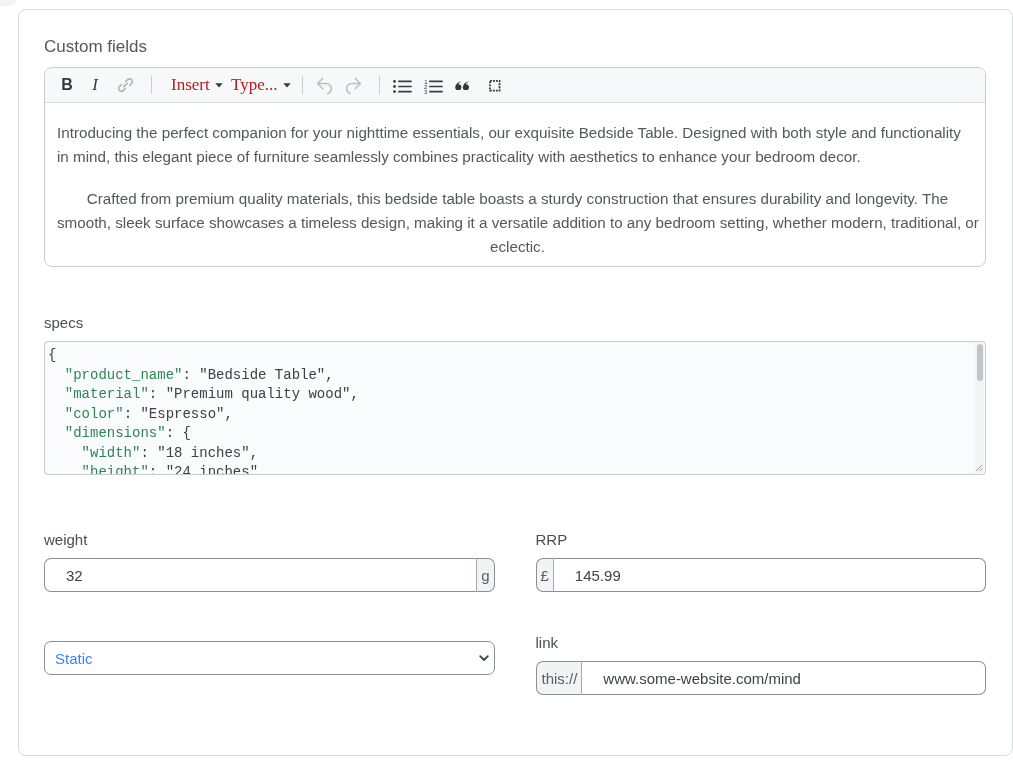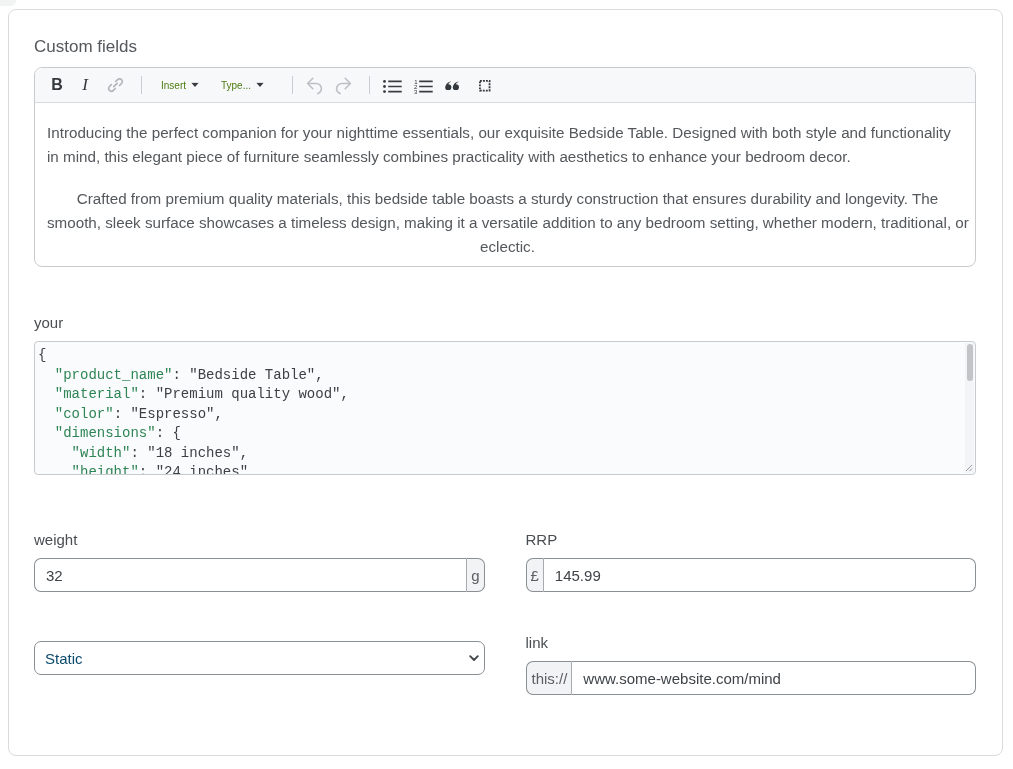--- a/index.html
+++ b/index.html
@@ -1,67 +1,67 @@
 <!DOCTYPE html>
 <html><head>
 <meta charset="utf-8">
 <style>
 * { margin:0; padding:0; box-sizing:border-box; }
 html,body { background:#ffffff; width:1013px; height:769px; font-family:"Liberation Sans", sans-serif; }
 .card {
-  position:absolute; left:8px; top:9px; width:995px; height:747px;
+  position:absolute; left:18px; top:9px; width:995px; height:747px;
   background:#ffffff; border:1px solid #d9dbde; border-radius:8px;
   padding:25px 26px 25px 25px;
 }
 h2 { font-size:17px; line-height:24px; font-weight:400; color:#54585c; }
 .label { font-size:15px; line-height:20px; color:#4a4e52; }
 .lbl1 { margin-top:24px; }
 .editor {
   margin-top:8px; height:200px; border:1px solid #c8cbce; border-radius:8px;
   background:#fff; overflow:hidden;
 }
 .toolbar {
   position:relative; height:35px; background:#f7f8f9; border-bottom:1px solid #d7dadd;
 }
 .toolbar > * { position:absolute; top:50%; transform:translateY(-50%); }
 .tb-sep { width:1px; height:18px; background:#c9ccd0; }
 .tb-b { font-weight:700; font-size:16px; color:#33383c; width:22px; text-align:center; }
 .tb-i { font-family:"Liberation Serif", serif; font-style:italic; font-size:17px; color:#33383c; width:22px; text-align:center; }
-.tb-drop { font-size:10px; color:#4d7c0f; display:flex; align-items:center; }
+.tb-drop { font-size:17px; color:#b91c1c; display:flex; align-items:center;font-family:Liberation Serif, serif; }
 .tb-drop .caret { margin-left:5px; }
 .tb-ic { display:flex; justify-content:center; align-items:center; }
 .content { padding:18px 7px 0 12px; font-size:15.2px; line-height:24px; color:#54585c; }
 .content p { white-space:nowrap; }
 .content p + p { margin-top:18px;text-align:center; }
 .code-wrap { position:relative; margin-top:8px; height:134px; border:1px solid #c8cbce; border-radius:4px; background:#fafbfc; overflow:hidden; }
 .code {
   font-family:"Liberation Mono", monospace; font-size:14px; line-height:19.5px;
   color:#3d4145; padding:4px 0 0 3px; white-space:pre;
 }
 .code .k { color:#2e8555; }
 .sb-track { position:absolute; top:1px; right:1px; bottom:1px; width:9px; background:#f3f4f5; }
 .sb-thumb { position:absolute; top:1px; left:1.5px; width:6px; height:37px; background:#c2c4c7; border-radius:3px; }
 .grid { margin-top:55px; display:grid; grid-template-columns:1fr 1fr; column-gap:32px; row-gap:32px;gap:41px; }
 .field { }
 .control { margin-top:8px; height:34px; display:flex; }
 .inp {
   flex:1; border:1px solid #8a8f94; background:#fff; font-size:15px; color:#3f4347;
-  display:flex; align-items:center; padding:0 11px;
+  display:flex; align-items:center; padding:0 21px;
 }
 .inp.first { border-radius:7px 0 0 7px; border-right:none; }
 .inp.last { border-radius:0 7px 7px 0; border-left:none; }
 .addon {
   background:#f2f3f4; border:1px solid #8a8f94; font-size:15px; color:#5c6065;
   display:flex; align-items:center; padding:0 4px;
 }
 .addon.suffix { border-radius:0 7px 7px 0; border-left:1px solid #a7abaf; }
 .addon.prefix { border-radius:7px 0 0 7px; border-right:1px solid #a7abaf; }
 .selectbox {
   margin-top:8px; height:34px; border:1px solid #8a8f94; border-radius:7px; background:#fff;
-  font-size:15px; color:#0c4a6e; display:flex; align-items:center; padding:0 10px; position:relative;
+  font-size:15px; color:#3b82f6; display:flex; align-items:center; padding:0 10px; position:relative;
 }
 .selectbox svg { position:absolute; right:5px; }
 </style>
 </head>
 <body>
 <div style="position:absolute;left:0;top:0;width:16px;height:6px;background:#f2f3f3;border-radius:0 0 5px 0;"></div>
 <div class="card">
   <h2>Custom fields</h2>
   <div class="editor">
     <div class="toolbar">
@@ -125,21 +125,21 @@
         <svg width="11.5" height="11.5" viewBox="0 0 11.5 11.5" fill="none" stroke="#33383c" stroke-width="1.8" stroke-dasharray="1.9 1.1">
           <rect x="0.95" y="0.95" width="9.6" height="9.6"></rect>
         </svg>
       </span>
     </div>
     <div class="content">
       <p>Introducing the perfect companion for your nighttime essentials, our exquisite Bedside Table. Designed with both style and functionality<br>in mind, this elegant piece of furniture seamlessly combines practicality with aesthetics to enhance your bedroom decor.</p>
       <p>Crafted from premium quality materials, this bedside table boasts a sturdy construction that ensures durability and longevity. The<br>smooth, sleek surface showcases a timeless design, making it a versatile addition to any bedroom setting, whether modern, traditional, or<br>eclectic.</p>
     </div>
   </div>
-  <div class="label" style="margin-top:46px;">your</div>
+  <div class="label" style="margin-top:46px;">specs</div>
   <div class="code-wrap">
     <div class="code">{
   <span class="k">"product_name"</span>: "Bedside Table",
   <span class="k">"material"</span>: "Premium quality wood",
   <span class="k">"color"</span>: "Espresso",
   <span class="k">"dimensions"</span>: {
     <span class="k">"width"</span>: "18 inches",
     <span class="k">"height"</span>: "24 inches",</div>
     <div class="sb-track">
         <div class="sb-thumb"></div>

